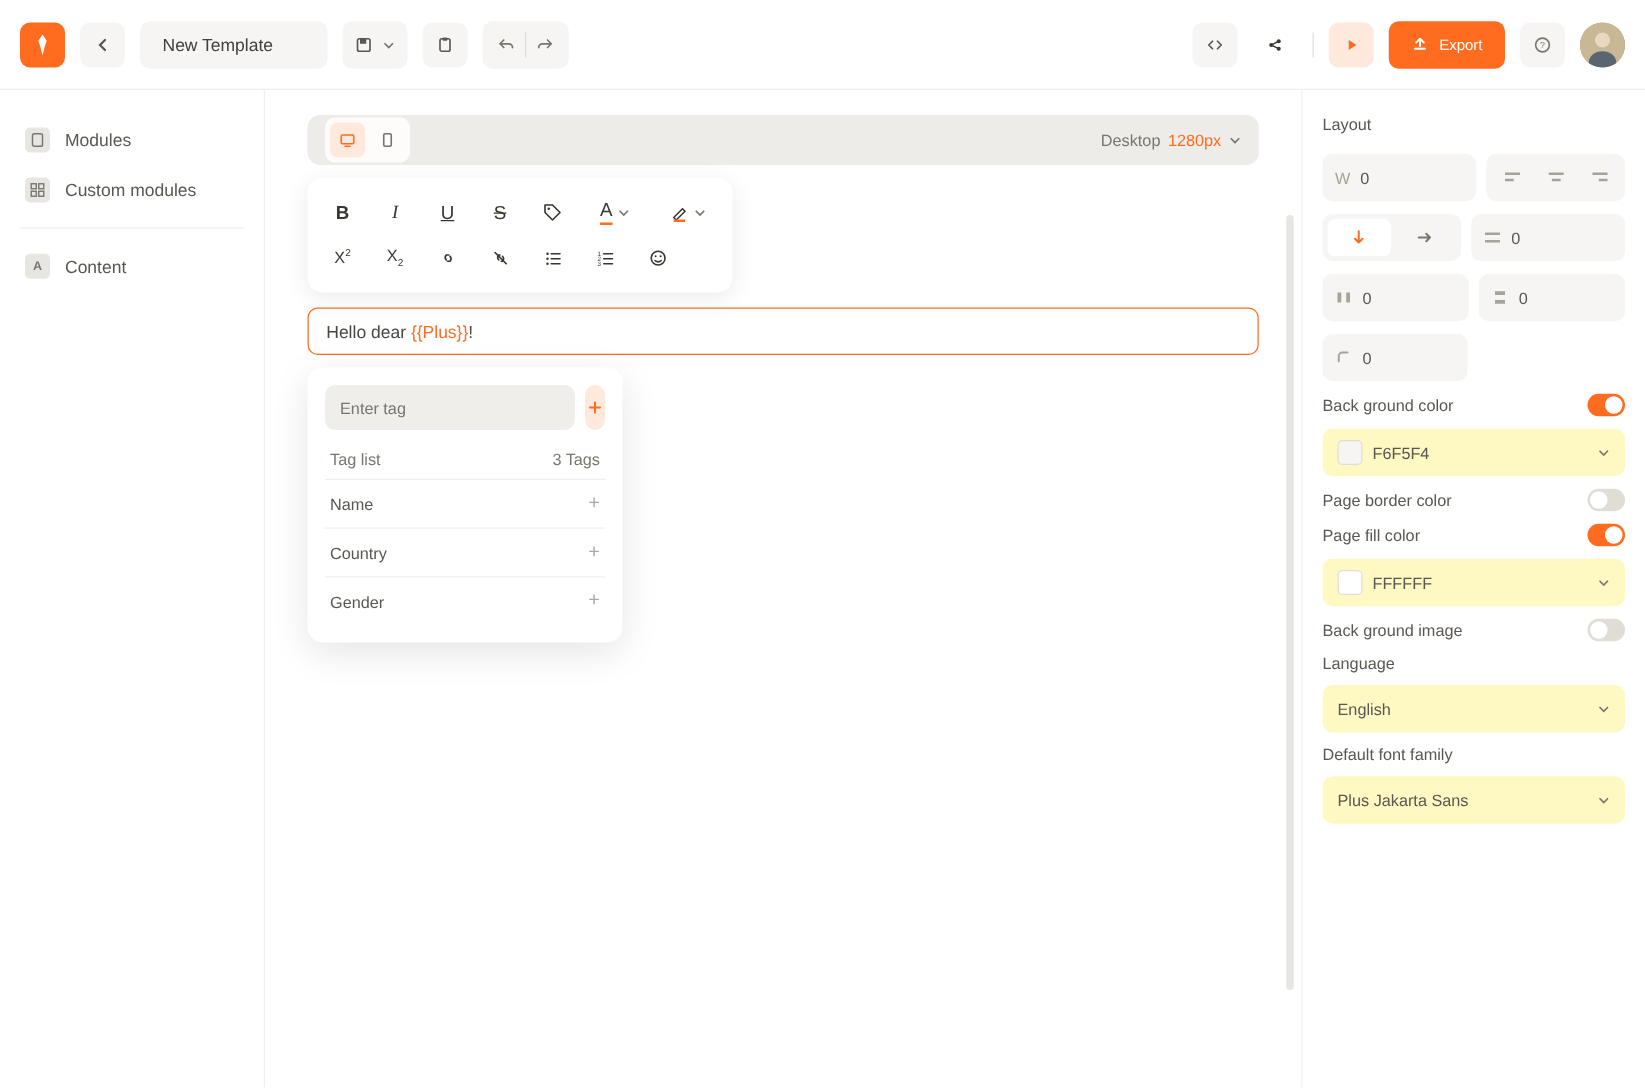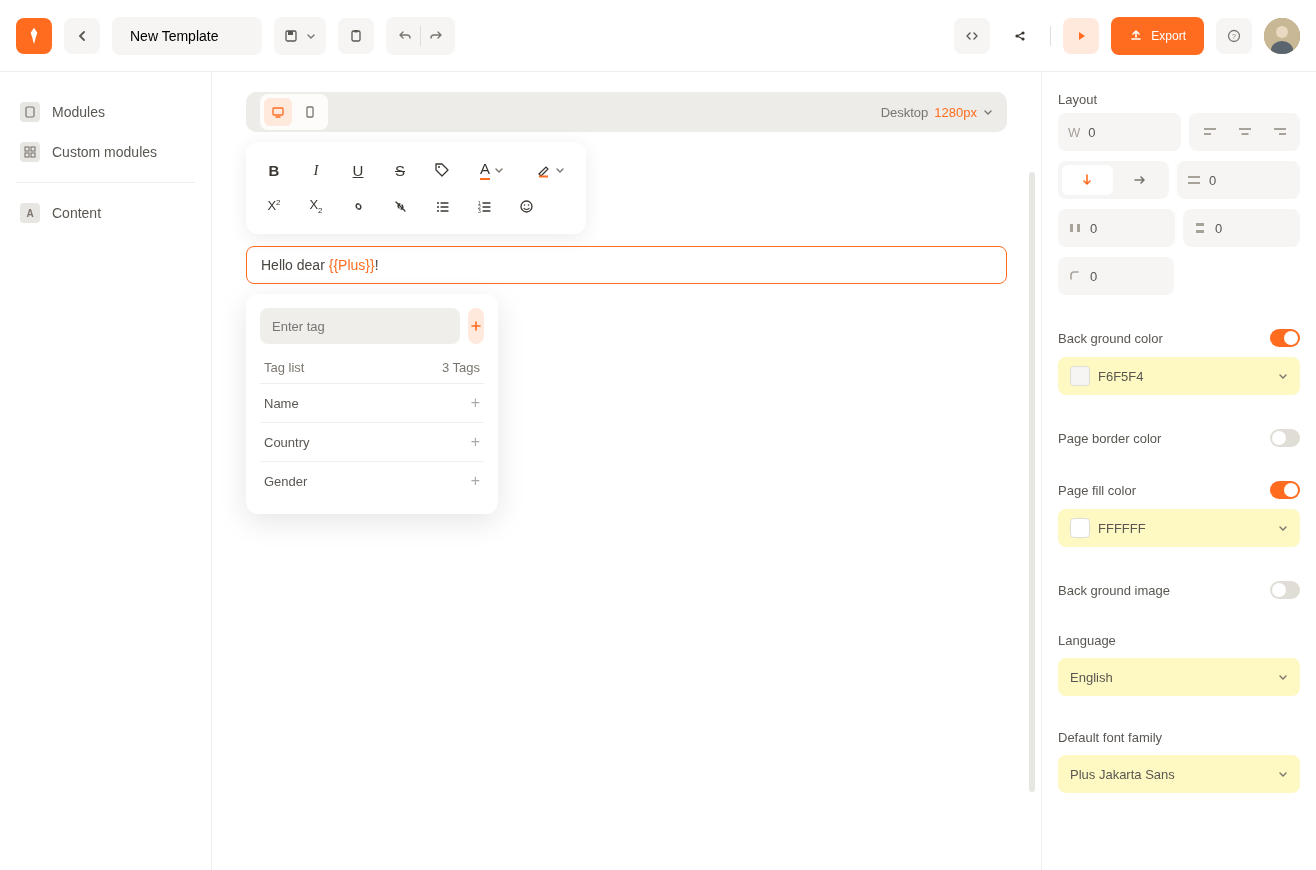--- a/index.html
+++ b/index.html
@@ -2,21 +2,21 @@
 <html><head>
 <meta charset="utf-8">
 <style>
 * { box-sizing: border-box; margin: 0; padding: 0; }
 body { font-family: -apple-system, BlinkMacSystemFont, 'Segoe UI', sans-serif; background: #fff; color: #5a5651; width: 1316px; height: 870px; overflow: hidden; }
 
 .topbar { display: flex; align-items: center; height: 72px; padding: 0 16px; border-bottom: 1px solid #eee; gap: 12px; }
 .logo { width: 36px; height: 36px; background: #ff6c1f; border-radius: 8px; display: flex; align-items: center; justify-content: center; }
 .icon-btn { width: 36px; height: 36px; background: #f6f5f4; border-radius: 8px; display: flex; align-items: center; justify-content: center; cursor: pointer; }
 .icon-btn.light { background: #fff; }
-.title-box { background: #f6f5f4; border-radius: 8px; padding: 0 18px; height: 38px; display: flex; align-items: center; font-size: 14px; color: #000000; min-width: 150px; }
+.title-box { background: #f6f5f4; border-radius: 8px; padding: 0 18px; height: 38px; display: flex; align-items: center; font-size: 14px; color: #404040; min-width: 150px; }
 .save-btn { background: #f6f5f4; border-radius: 8px; padding: 0 10px; height: 38px; display: flex; align-items: center; gap: 8px; }
 .undo-redo { background: #f6f5f4; border-radius: 8px; padding: 0 12px; height: 38px; display: flex; align-items: center; gap: 8px; }
 .divider-v { width: 1px; height: 20px; background: #ddd; }
 .spacer { flex: 1; }
 .export-btn { background: #ff6c1f; color: #fff; border-radius: 8px; padding: 0 18px; height: 38px; display: flex; align-items: center; gap: 8px; font-size: 12px; font-weight: 500; }
 .play-btn { width: 36px; height: 36px; background: #ffe8dc; border-radius: 8px; display: flex; align-items: center; justify-content: center; }
 .avatar { width: 36px; height: 36px; border-radius: 50%; background: linear-gradient(135deg, #d4a574, #8b6f47); overflow: hidden; display: flex; align-items: center; justify-content: center; }
 
 .main { display: flex; height: calc(870px - 72px); }
 .sidebar { width: 212px; border-right: 1px solid #eee; padding: 20px 16px; }
@@ -44,28 +44,28 @@
 .tag-popup { position: relative; margin-top: 10px; background: #fff; border-radius: 12px; box-shadow: 0 8px 30px rgba(0,0,0,0.1); width: 252px; padding: 14px; }
 .tag-input-row { display: flex; gap: 8px; }
 .tag-input { flex: 1; background: #f0eeea; border: none; border-radius: 8px; padding: 10px 12px; font-size: 13px; color: #7a756e; height: 36px; }
 .tag-add { width: 36px; height: 36px; background: #ffe8dc; border-radius: 8px; display: flex; align-items: center; justify-content: center; }
 .tag-list-hdr { display: flex; justify-content: space-between; font-size: 13px; color: #7a756e; padding: 10px 4px 8px; border-bottom: 1px solid #eee; margin-top: 6px; }
 .tag-row { display: flex; justify-content: space-between; align-items: center; font-size: 13px; color: #5a5651; padding: 10px 4px; border-bottom: 1px solid #f2f0ec; }
 .tag-row:last-child { border-bottom: none; }
 .plus-sm { color: #aaa; font-size: 16px; cursor: pointer; }
 
 .right-panel { width: 275px; border-left: 1px solid #eee; padding: 20px 16px; overflow-y: auto; font-size: 13px; color: #5a5651; }
-.rp-title { font-size: 13px; color: #5a5651; margin-bottom: 6px; }
+.rp-title { font-size: 13px; color: #5a5651; margin-bottom: 16px; }
 .rp-row { display: flex; gap: 8px; margin-bottom: 10px; }
 .rp-field { flex: 1; background: #f6f5f4; border-radius: 8px; height: 38px; display: flex; align-items: center; padding: 0 10px; gap: 8px; font-size: 13px; color: #7a756e; }
 .rp-field input { border: none; background: transparent; width: 40px; font-size: 13px; color: #5a5651; outline: none; }
 .rp-seg { background: #f6f5f4; border-radius: 8px; height: 38px; display: flex; align-items: center; padding: 4px; gap: 2px; }
 .rp-seg-opt { flex: 1; height: 30px; border-radius: 6px; display: flex; align-items: center; justify-content: center; cursor: pointer; }
 .rp-seg-opt.active { background: #fff; }
-.rp-section { margin-top: 34px; }
+.rp-section { margin-top: 10px; }
 .rp-section-hdr { display: flex; justify-content: space-between; align-items: center; margin-bottom: 10px; }
 .toggle { width: 30px; height: 18px; border-radius: 9px; background: #e0ddd6; position: relative; cursor: pointer; }
 .toggle.on { background: #ff6c1f; }
 .toggle::after { content: ''; position: absolute; width: 14px; height: 14px; background: #fff; border-radius: 50%; top: 2px; left: 2px; transition: left 0.2s; }
 .toggle.on::after { left: 14px; }
 .rp-select { background: #fef9c3; border-radius: 8px; height: 38px; display: flex; align-items: center; justify-content: space-between; padding: 0 12px; cursor: pointer; }
 .color-swatch { width: 20px; height: 20px; border-radius: 4px; border: 1px solid #e0ddd6; margin-right: 8px; }
 
 svg { display: block; }
 </style>

